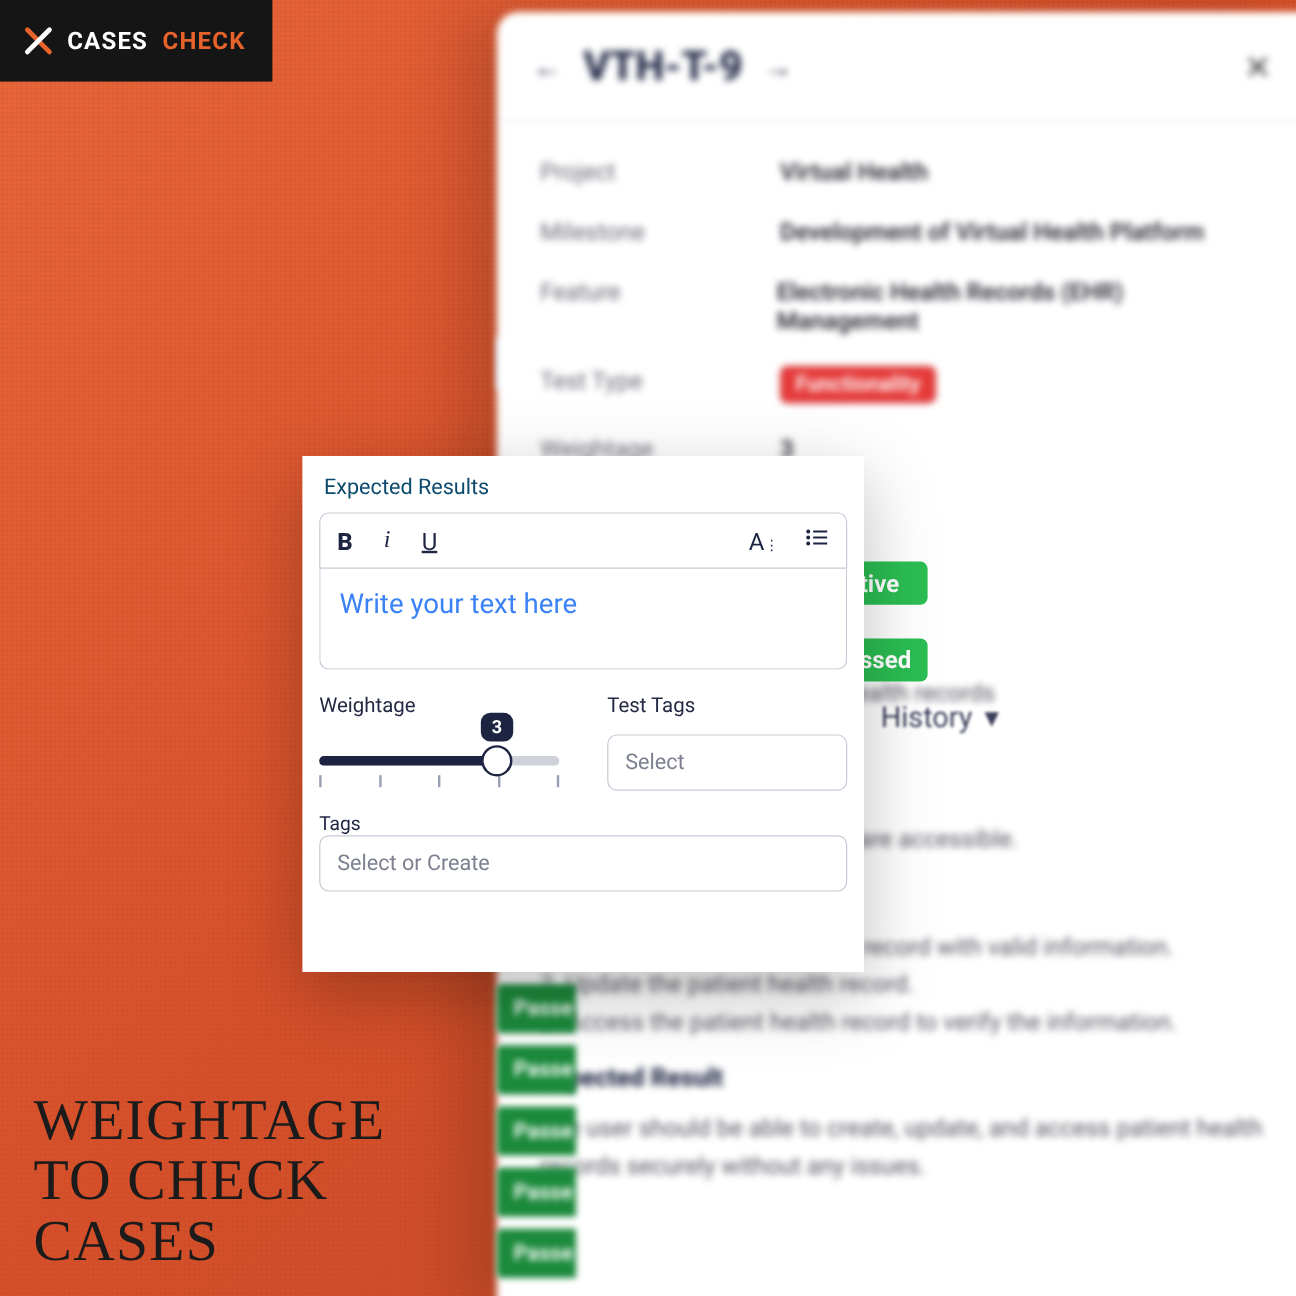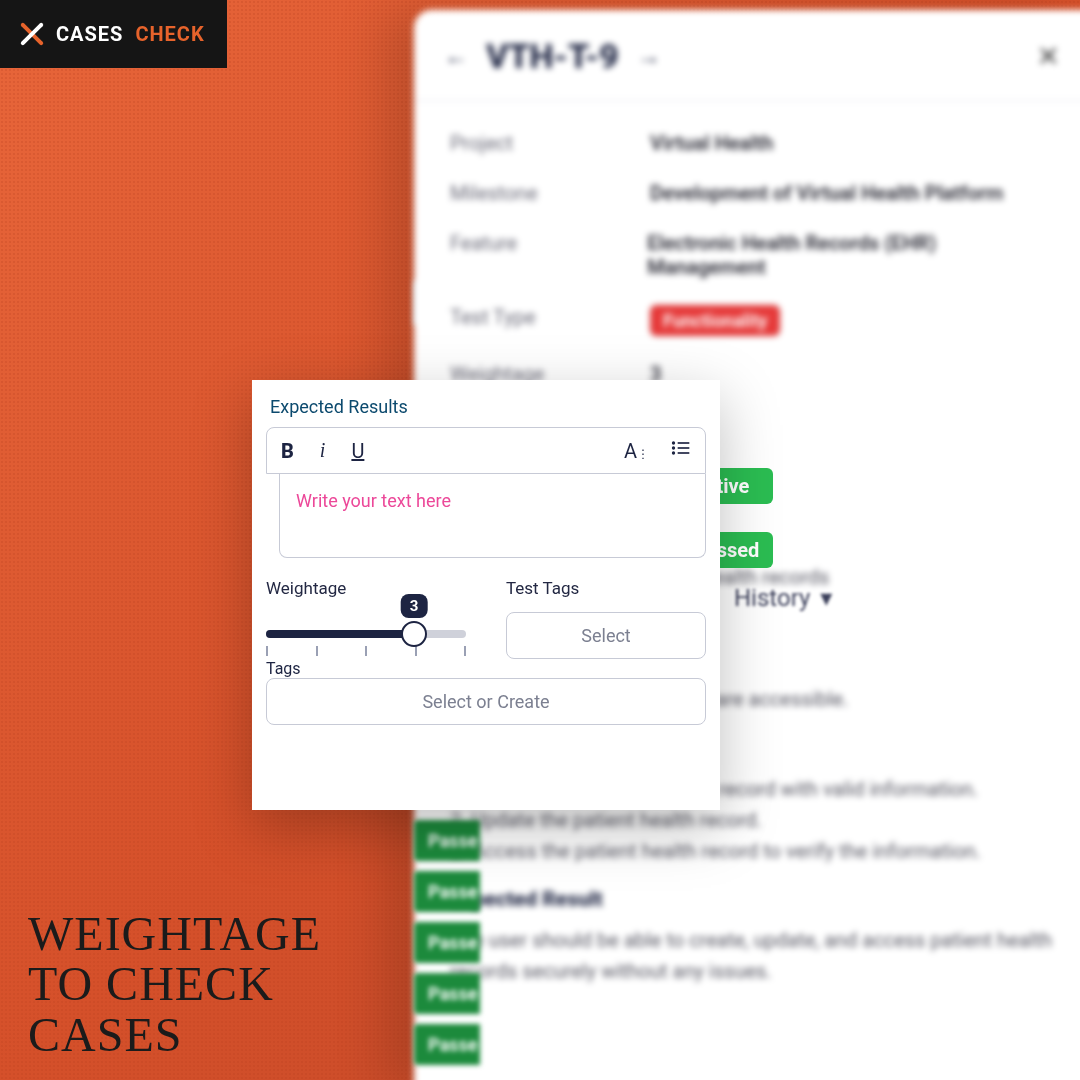--- a/index.html
+++ b/index.html
@@ -103,21 +103,21 @@
   .editor .lbl { font-size:18px; color:#0c4a6e; margin:2px 4px 10px 4px; }
   .toolbar {
     border:1px solid #c7cad6; border-radius:8px 8px 0 0;
     padding:10px 14px; display:flex; align-items:center; gap:26px;
     font-size:20px;
   }
   .toolbar .grp2 { margin-left:auto; display:flex; gap:22px; align-items:center; }
   .toolbar span { cursor:pointer; }
   .textarea {
     border:1px solid #c7cad6; border-top:none; border-radius:0 0 8px 8px;
-    padding:16px; height:84px; color:#ec4899; font-size:18px;margin-left:13px;
+    padding:16px; height:84px; color:#3b82f6; font-size:23px;
   }
 
   .row2 { display:flex; gap:40px; margin-top:18px; }
   .col { flex:1; }
   .col .lbl2 { font-size:17px; color:#232843; margin:2px 0 14px 0; }
 
   .slider-wrap { position:relative; padding-top:18px; }
   .slider-bubble {
     position:absolute; top:-18px; left:148px;
     background:#1d2442; color:#fff; font-weight:700;
@@ -140,23 +140,23 @@
     width:26px; height:26px; border-radius:50%;
     background:#fff; border:2px solid #1d2442;
     transform:translate(-50%,-50%);
   }
   .slider-ticks { display:flex; justify-content:space-between; margin-top:8px; }
   .slider-ticks span { width:2px; height:10px; background:#9aa0b4; display:block; }
 
   .select-box, .tags-box {
     border:1px solid #c7cad6; border-radius:8px;
     padding:12px 14px; color:#7c8091; font-size:18px;
-    display:flex; align-items:center;justify-content:center;
-  }
-  .tags-row .lbl2 { }
+    display:flex; align-items:center;
+  }
+  .tags-row .lbl2 { margin-top:18px; }
   .tags-box { width:100%; }
 
   svg.listicon { width:20px; height:20px; stroke:#1d2442; stroke-width:2; fill:none; }
 </style>
 </head>
 <body>
 
 <div class="bg-orange"></div>
 
 <div class="logo-bar">

